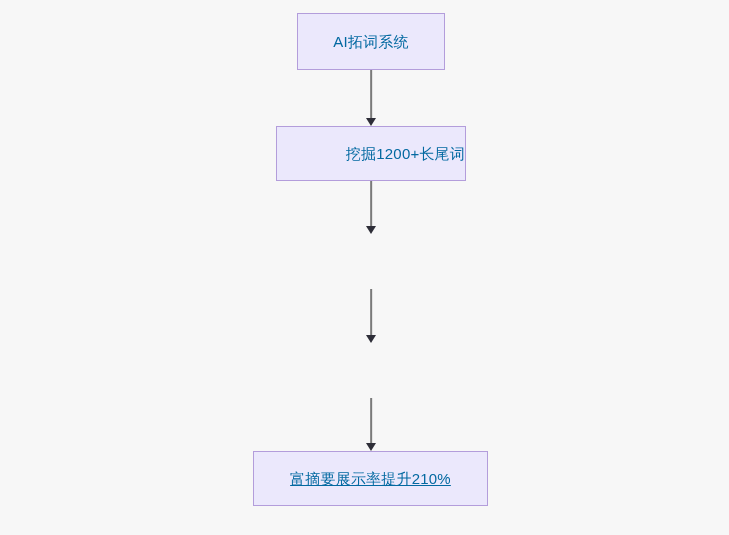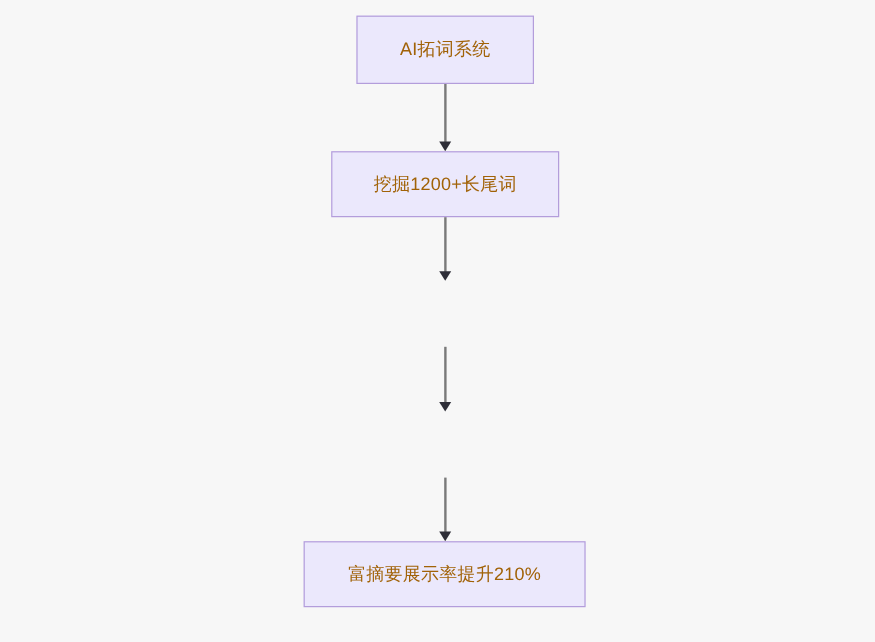--- a/index.html
+++ b/index.html
@@ -20,21 +20,21 @@
   }
   .node {
     position: absolute;
     box-sizing: border-box;
     background: #ebe8fc;
     border: 1.4px solid #b39ddb;
     border-radius: 0;
     display: flex;
     align-items: center;
     justify-content: center;
-    color: #a16207;
+    color: #0369a1;
     font-size: 15px;
     line-height: 1.3;
     letter-spacing: 0.2px;
     white-space: nowrap;
   }
   .node-label {
     display: block;
     text-align: center;
   }
   .edge {
@@ -68,38 +68,38 @@
 
   <div class="node" style="left:297px; top:13px; width:148px; height:57px;">
     <span class="node-label">AI拓词系统</span>
   </div>
 
   <div class="edge" style="left:361px; top:70px; width:20px; height:56px;">
     <div class="edge-line" style="height:49px;"></div>
     <div class="edge-head"></div>
   </div>
 
-  <div class="node" style="left:276px; top:126px; width:190px; height:55px;">
+  <div class="node" style="left:276px; top:126px; width:190px; height:55px;justify-content:flex-end;">
     <span class="node-label">挖掘1200+长尾词</span>
   </div>
 
   <div class="edge" style="left:361px; top:181px; width:20px; height:53px;">
     <div class="edge-line" style="height:46px;"></div>
     <div class="edge-head"></div>
   </div>
 
 
   <div class="edge" style="left:361px; top:289px; width:20px; height:54px;">
     <div class="edge-line" style="height:47px;"></div>
     <div class="edge-head"></div>
   </div>
 
 
   <div class="edge" style="left:361px; top:398px; width:20px; height:53px;">
     <div class="edge-line" style="height:46px;"></div>
     <div class="edge-head"></div>
   </div>
 
-  <div class="node" style="left:253px; top:451px; width:235px; height:55px;">
+  <div class="node" style="left:253px; top:451px; width:235px; height:55px;text-decoration:underline;">
     <span class="node-label">富摘要展示率提升210%</span>
   </div>
 
 </div>
 
 </body></html>

